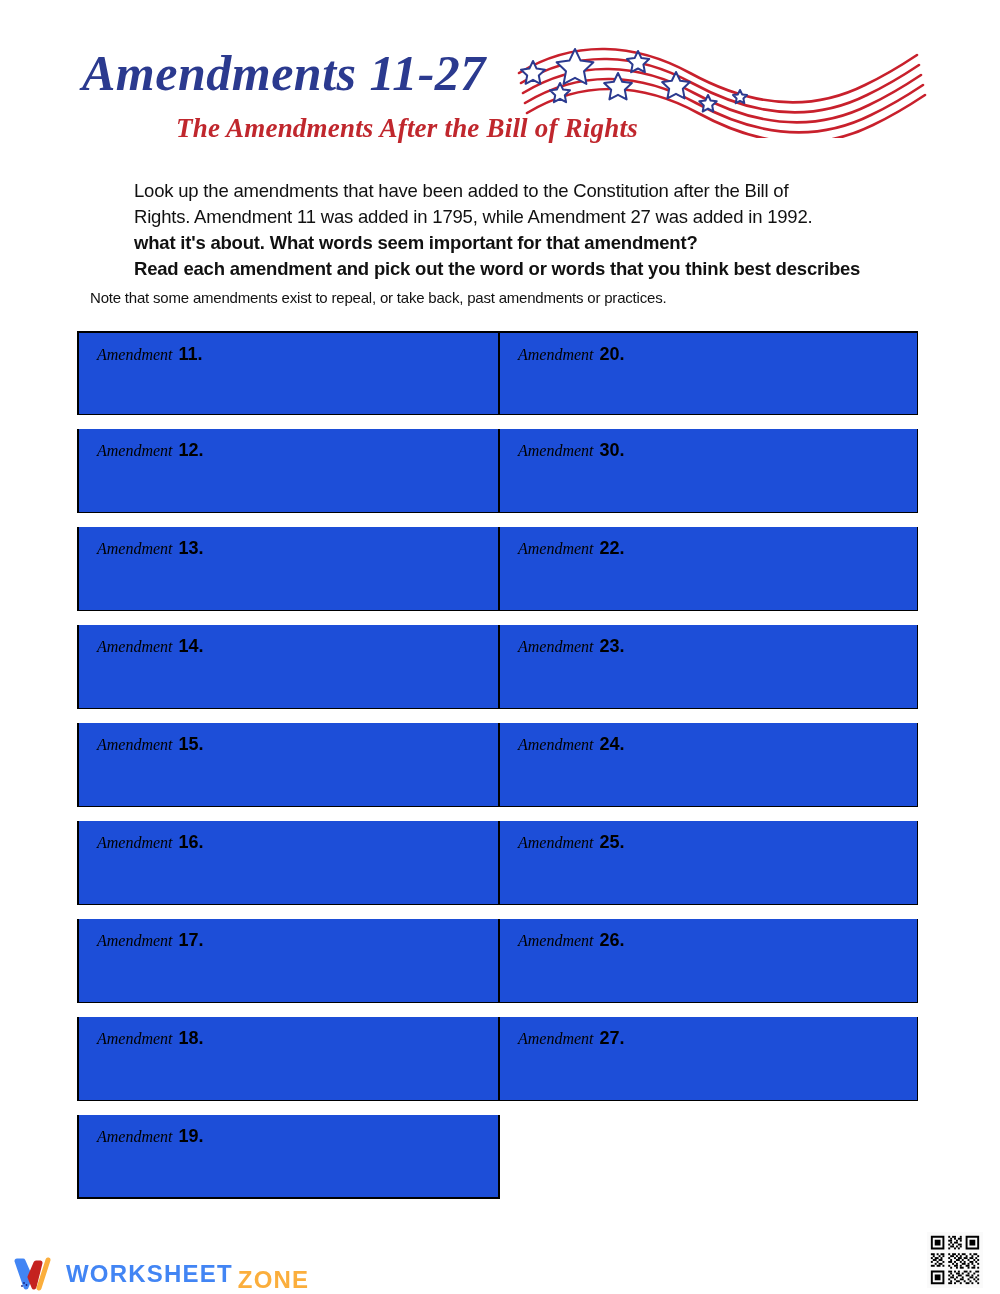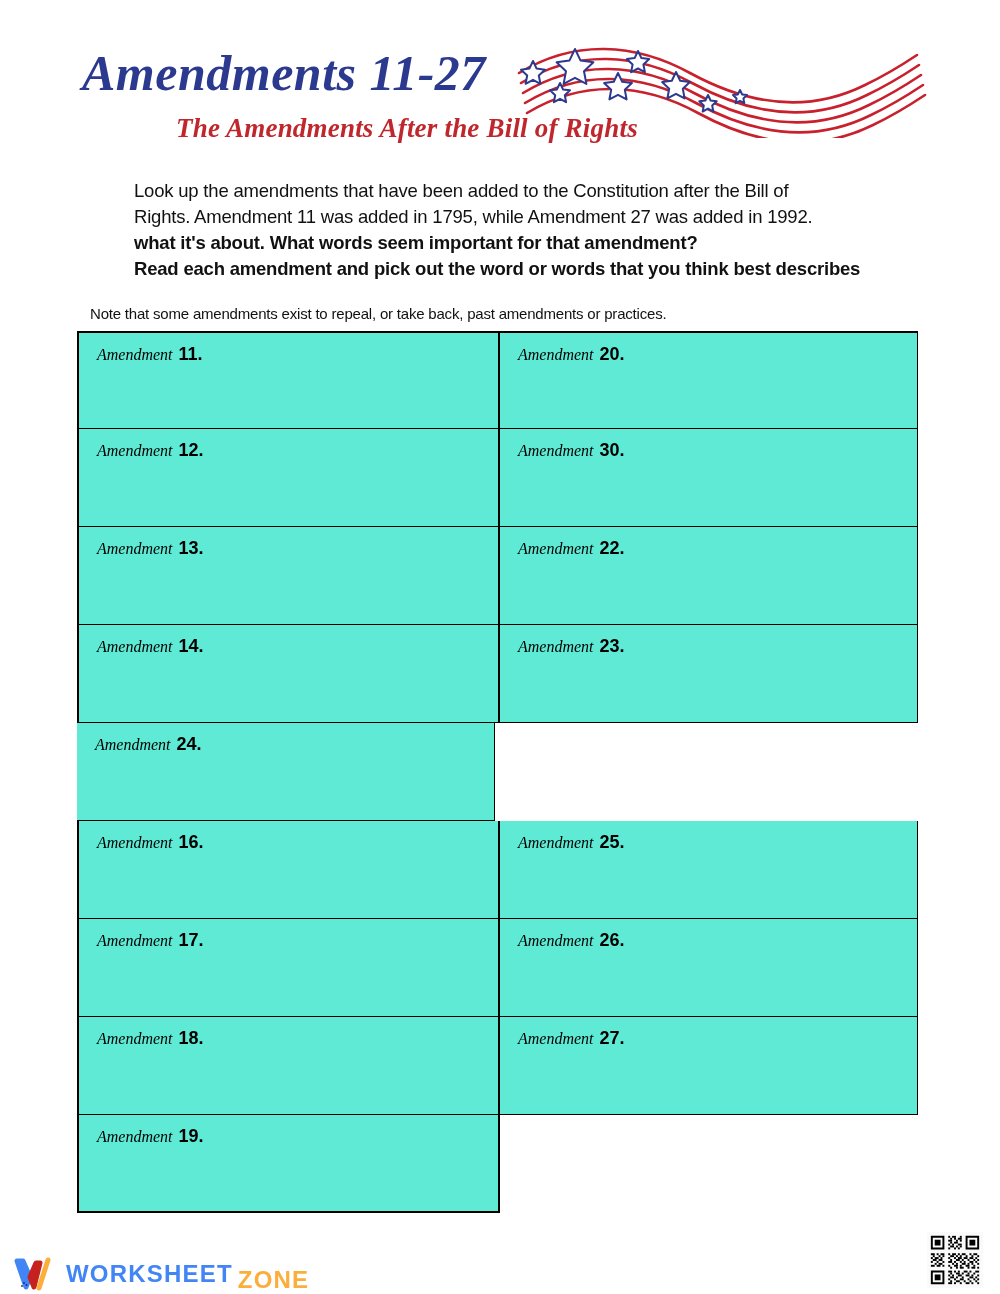--- a/index.html
+++ b/index.html
@@ -68,47 +68,47 @@
     line-height: 26px;
     color: #111111;
     letter-spacing: -0.2px;
   }
   .instr-line.bold {
     font-weight: 700;
   }
   .note-line {
     position: absolute;
     left: 90px;
-    top: 304px;
+    top: 288px;
     font-size: 15px;
     line-height: 20px;
     color: #111111;
     letter-spacing: -0.2px;
   }
 
   
   .grid {
     position: absolute;
     left: 77px;
     top: 331px;
     width: 841px;
   }
   .grid-row {
     display: flex;
     width: 841px;
     height: 98px;
   }
   .cell {
     box-sizing: border-box;
-    height: 98px;
+    height: 84px;
     border: 2px solid #000000;
     border-right-width: 1px;
     border-bottom-width: 1px;
     padding: 11px 0 4px 18px;
-    background: #5eead4;
+    background: #1d4ed8;
   }
   .cell-left  { width: 423px; border-right-width: 2px; }
   .cell-right { width: 418px; border-left-width: 0; }
   .grid-row:not(:first-child) .cell { border-top-width: 0; }
   .grid-row:last-child .cell { border-bottom-width: 2px; }
   .cell-empty {
     box-sizing: border-box;
     width: 418px;
     height: 98px;
     border: none;
@@ -230,20 +230,23 @@
   <div class="grid-row">
     <div class="cell cell-left">
       <span class="cell-label">Amendment</span><span class="cell-num">14.</span>
     </div>
     <div class="cell cell-right">
       <span class="cell-label">Amendment</span><span class="cell-num">23.</span>
     </div>
   </div>
 
   <div class="grid-row">
+    <div class="cell cell-left">
+      <span class="cell-label">Amendment</span><span class="cell-num">15.</span>
+    </div>
     <div class="cell cell-right">
       <span class="cell-label">Amendment</span><span class="cell-num">24.</span>
     </div>
   </div>
 
   <div class="grid-row">
     <div class="cell cell-left">
       <span class="cell-label">Amendment</span><span class="cell-num">16.</span>
     </div>
     <div class="cell cell-right">

